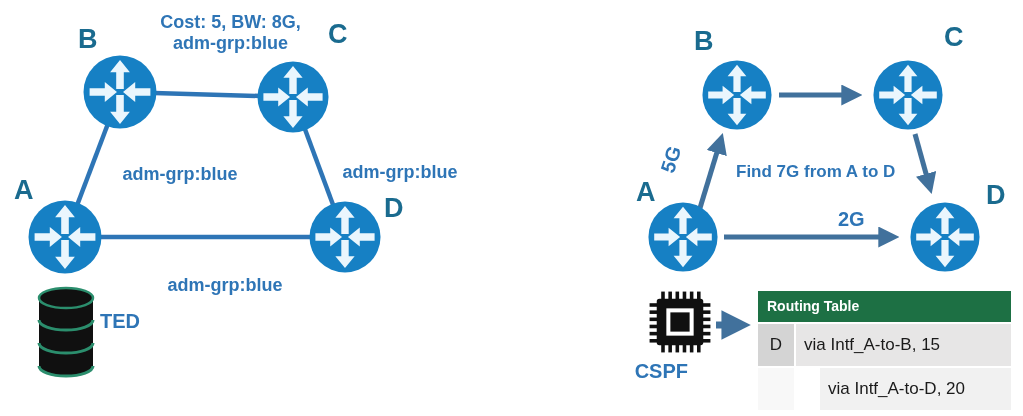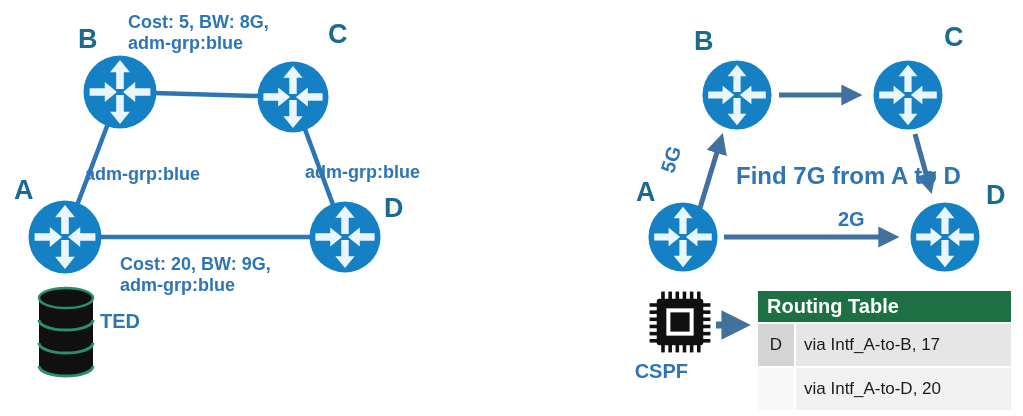--- a/index.html
+++ b/index.html
@@ -13,44 +13,44 @@
   .router svg { width:100%; height:100%; display:block; }
   .rc { fill: var(--router-blue,#1680c4); }
   .ra polygon { fill: var(--router-arrow,#eaf6fd); }
 
   .edge { stroke: var(--edge-line,#2e75b6); stroke-width:4.5; }
   .flow { stroke: var(--flow-arrow,#41719c); fill:none; }
   .ah   { fill: var(--flow-arrow,#41719c); }
 
   .node-label { position:absolute; font-size:27px; font-weight:bold; color:var(--node-label,#1a6b8f); }
   .link-label { position:absolute; font-size:18px; font-weight:bold; line-height:21px;
-                color:var(--link-label,#2e75b6); }
+                text-align:center; color:var(--link-label,#2e75b6); }
   .flow-label { position:absolute; font-size:20px; font-weight:bold; color:var(--flow-label,#2e75b6); }
   .rot { transform:rotate(-72deg); transform-origin:center; }
-  .instruction { position:absolute; font-size:24px; font-weight:bold; color:var(--flow-label,#2e75b6); }
+  .instruction { position:absolute; font-size:17px; font-weight:bold; color:var(--flow-label,#2e75b6); }
   .icon-label { position:absolute; font-size:20px; font-weight:bold; color:var(--flow-label,#2e75b6); text-align:right; }
 
   .db-body { fill: var(--icon-black,#101010); }
   .db-top  { fill: var(--icon-black,#101010); stroke: var(--db-teal,#2b8e6d); stroke-width:2.5; }
   .db-ring { fill:none; stroke: var(--db-teal,#2b8e6d); stroke-width:3; }
 
   .chip-body, .chip-pin { fill: var(--icon-black,#101010); }
   .chip-inner { fill:none; stroke:#ffffff; stroke-width:4.5; }
 
   .rtable { position:absolute; font-size:17px; color:#1a1a1a; }
   .rt-header { background:var(--table-header-bg,#1d7044); color:var(--table-header-text,#ffffff);
-               font-weight:bold; height:31px; line-height:31px; padding-left:9px; font-size:20px; }
+               font-weight:bold; height:31px; line-height:31px; padding-left:9px; font-size:14px; }
   .rt-row { display:flex; border-top:2px solid #ffffff; }
   .rt-cell { height:42px; display:flex; align-items:center; }
   .rt-dest { width:38px; justify-content:center; border-right:2px solid #ffffff; }
   .rt-route { flex:1; padding-left:8px; }
   .row0 .rt-dest  { background: var(--table-cell-dest1,#d4d4d4); }
   .row0 .rt-route { background: var(--table-cell-route1,#e7e6e6); }
   .row1 .rt-dest  { background: var(--table-cell-dest2,#f8f8f8); }
-  .row1 .rt-route { background: var(--table-cell-route2,#f1f1f1); }
+  .row1 .rt-route { background: var(--table-cell-route2,#f1f1f1); margin-left: 24px; }
 </style>
 </head>
 <body>
 
 <div class="stage">
 
   <svg class="abs" style="left:0;top:0" width="1023" height="416">
     <defs>
       <marker id="ah" viewBox="0 0 10 10" refX="7" refY="5" markerWidth="4.2" markerHeight="4.2" orient="auto">
         <path d="M0,0 L10,5 L0,10 z" class="ah"></path>
@@ -129,21 +129,21 @@
   </div>
   <div class="link-label" style="left:85px;top:143px;width:190px">
     <br>
     <span>adm-grp:blue</span>
   </div>
   <div class="link-label" style="left:305px;top:141px;width:190px">
     <br>
     <span>adm-grp:blue</span>
   </div>
   <div class="link-label" style="left:120px;top:254px;width:210px">
-    <span>Cost: 20, BW: 9G,</span><br>
+    <br>
     <span>adm-grp:blue</span>
   </div>
 
   <div class="abs" style="left:36px;top:286px;width:60px;height:92px">
     <svg viewBox="0 0 60 92" width="60" height="92">
       <path class="db-body" d="M3 12 V80 a27 10 0 0 0 54 0 V12"></path>
       <ellipse class="db-top" cx="30" cy="12" rx="27" ry="10"></ellipse>
       <path class="db-ring" d="M3 34 a27 10 0 0 0 54 0"></path>
       <path class="db-ring" d="M3 57 a27 10 0 0 0 54 0"></path>
       <path class="db-ring" d="M3 80 a27 10 0 0 0 54 0"></path>
@@ -240,21 +240,21 @@
       <rect class="chip-body" x="12" y="12" width="52" height="52" rx="3"></rect>
       <rect class="chip-inner" x="25" y="25" width="26" height="26"></rect>
     </svg>
   </div>
   <div class="icon-label" style="left:620px;top:360px;width:68px">CSPF</div>
 
   <div class="rtable" style="left:758px;top:291px;width:253px">
     <div class="rt-header">Routing Table</div>
     <div class="rt-row row0">
       <div class="rt-cell rt-dest">D</div>
-      <div class="rt-cell rt-route">via Intf_A-to-B, 17</div>
+      <div class="rt-cell rt-route">via Intf_A-to-B, 15</div>
     </div>
     <div class="rt-row row1">
       <div class="rt-cell rt-dest"></div>
       <div class="rt-cell rt-route">via Intf_A-to-D, 20</div>
     </div>
   </div>
 
 </div>
 
 </body></html>

